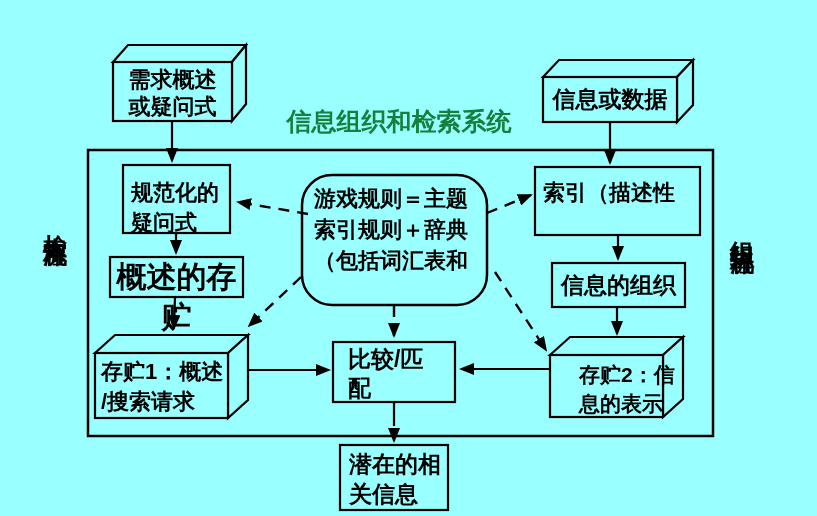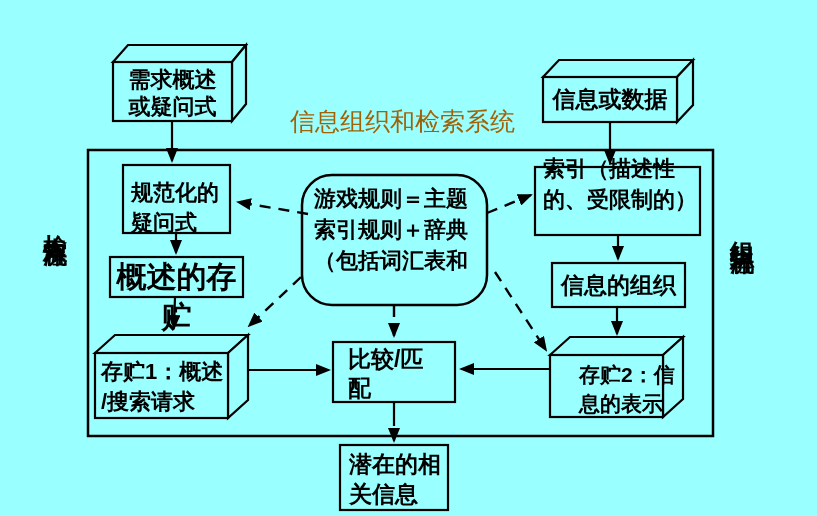--- a/index.html
+++ b/index.html
@@ -14,24 +14,24 @@
   .node-text{
     position:absolute;
     box-sizing:border-box;
     font-weight:bold;
     color:#000;
     z-index:3;
   }
   .node-text span{display:block;}
   .title-text{
     position:absolute;
-    font-weight:normal;
-    color:#a16207;
+    font-weight:bold;
+    color:#15803d;
     z-index:3;
-    text-align:right;
+    text-align:center;
   }
   .vlabel{
     position:absolute;
     writing-mode:vertical-rl;
     text-orientation:upright;
     font-weight:bold;
     color:#000;
     font-size:24px;
     letter-spacing:4px;
     z-index:3;
@@ -133,23 +133,22 @@
   <div class="node-text" style="left:110px;top:257px;width:133px;height:40px;font-size:30px;line-height:40px;text-align:center;">
     <span>概述的存贮</span>
   </div>
 
   <div class="node-text" style="left:302px;top:175px;width:185px;height:130px;font-size:22px;line-height:31px;padding:8px 0 0 12px;">
     <span>游戏规则＝主题</span>
     <span>索引规则＋辞典</span>
     <span>（包括词汇表和</span>
   </div>
 
-  <div class="node-text" style="left:535px;top:149px;width:165px;height:68px;font-size:22px;line-height:31px;padding:4px 0 0 8px;">
+  <div class="node-text" style="left:535px;top:173px;width:165px;height:68px;font-size:22px;line-height:31px;padding:4px 0 0 8px;">
     <span>索引（描述性</span>
-    <span>的、受限制的）</span>
   </div>
 
   <div class="node-text" style="left:552px;top:263px;width:133px;height:40px;font-size:23px;line-height:44px;text-align:center;">
     <span>信息的组织</span>
   </div>
 
   <div class="node-text" style="left:95px;top:353px;width:133px;height:51px;font-size:22px;line-height:30px;padding:4px 0 0 6px;">
     <span>存贮1：概述</span>
     <span>/搜索请求</span>
   </div>

